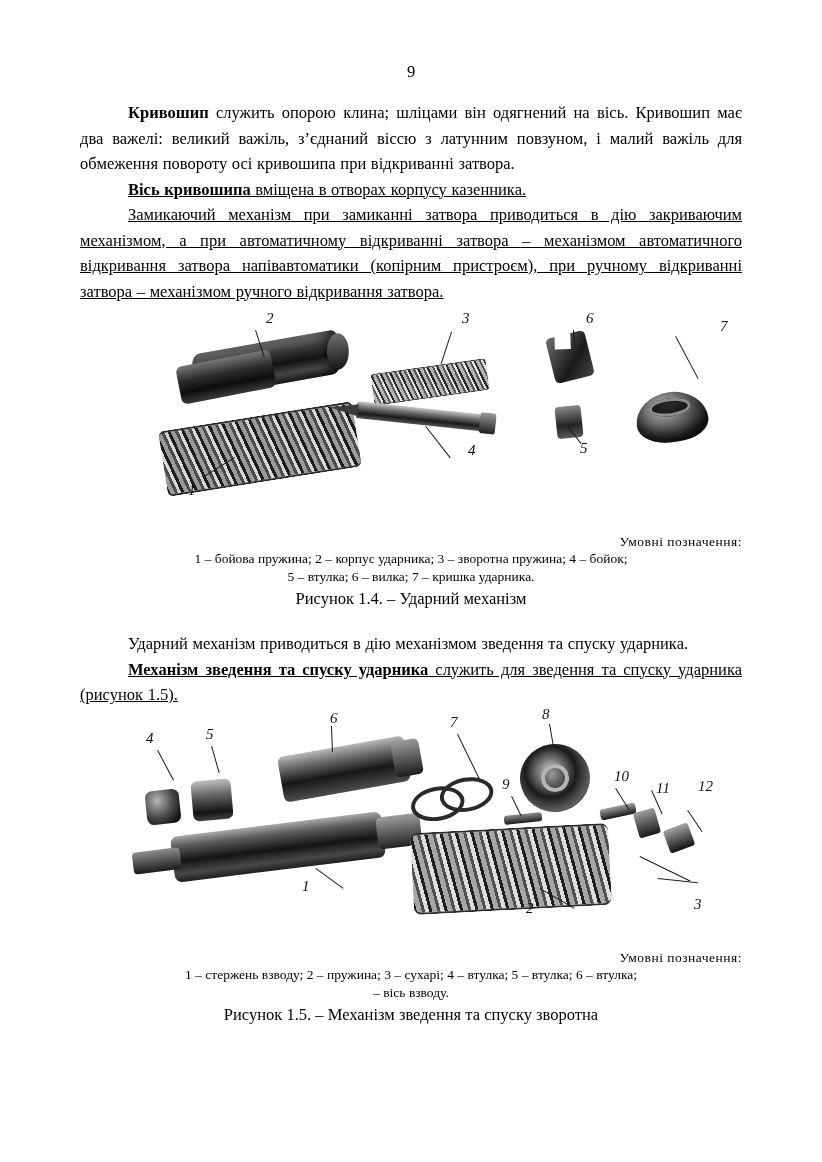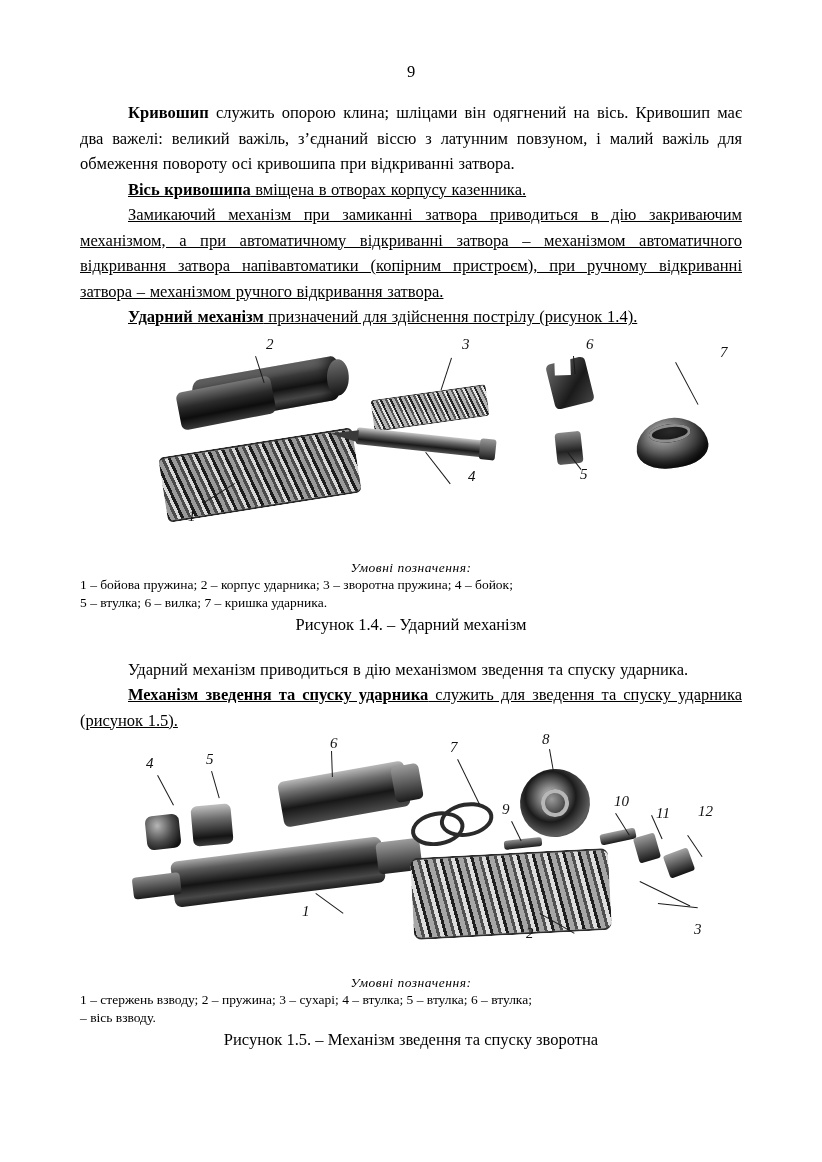--- a/index.html
+++ b/index.html
@@ -48,27 +48,27 @@
     margin-top: 0px;
     text-decoration: underline;
   }
   b.run-in {
     font-weight: bold;
   }
   .figure-block {
     margin-top: 10px;
   }
   .fig-caption-legend-title {
-    text-align: center;
-    font-style: italic;
+    text-align: right;
     font-size: 13.5px;
     letter-spacing: 0.5px;
     margin-top: 2px;
   }
   .fig-legend-line {
+    text-align: center;
     font-size: 13.5px;
     line-height: 18px;
   }
   .fig-caption {
     text-align: center;
     font-size: 16.5px;
     margin-top: 3px;
   }
   .fig-caption b { font-weight: normal; }
 
@@ -348,21 +348,20 @@
   <div class="page-number">9</div>
 
   <div class="content">
 
     <p class="body-par"><b class="run-in">Кривошип</b><span> служить опорою клина; шліцами він одягнений на вісь. Кривошип має два важелі: великий важіль, з’єднаний віссю з латунним повзуном, і малий важіль для обмеження повороту осі кривошипа при відкриванні затвора.</span></p>
 
     <p class="body-par"><b class="run-in">Вісь кривошипа</b><span> вміщена в отворах корпусу казенника.</span></p>
 
     <p class="body-par"><span>Замикаючий механізм при замиканні затвора приводиться в дію закриваючим механізмом, а при автоматичному відкриванні затвора – механізмом автоматичного відкривання затвора напівавтоматики (копірним пристроєм), при ручному відкриванні затвора – механізмом ручного відкривання затвора.</span></p>
 
-    <p class="body-par"><b class="run-in">Ударний механізм</b><span> призначений для здійснення пострілу (рисунок 1.4).</span></p>
 
     <div class="figure-block">
 
       <div class="fig" id="fig14">
 
         <div class="part body-cyl"></div>
         <div class="part body-cyl2"></div>
         <div class="part spring-big"></div>
         <div class="part spring-small"></div>
         <div class="part firing-pin"></div>

